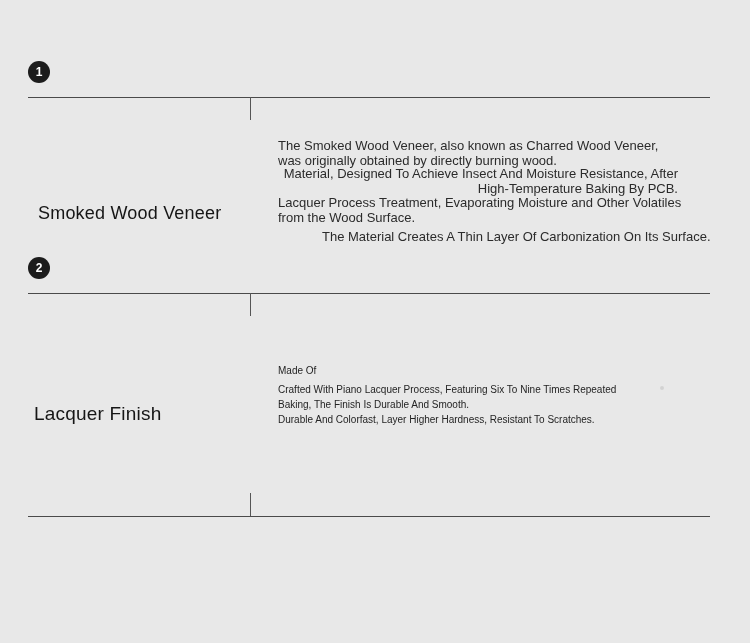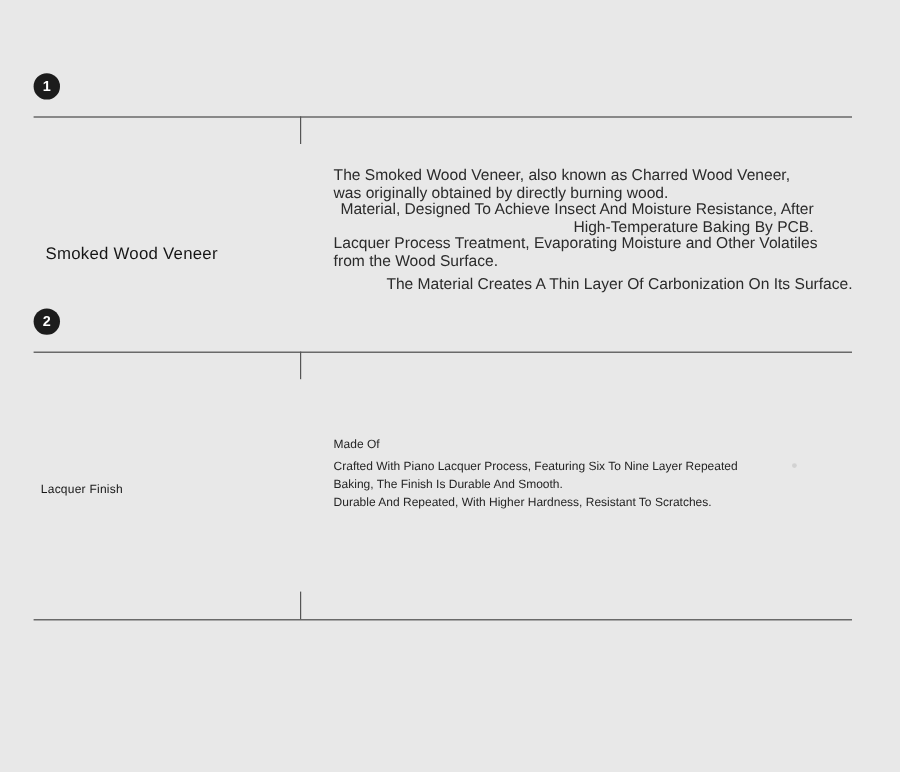--- a/index.html
+++ b/index.html
@@ -52,21 +52,21 @@
 
   .vdivider {
     position: absolute;
     width: 0;
     border-left: 1px solid #555555;
     left: 250px;
   }
 
   .row-title {
     position: absolute;
-    font-size: 14px;
+    font-size: 18px;
     color: #161616;
     letter-spacing: 0.2px;
     white-space: nowrap;
   }
 
   .para {
     position: absolute;
     left: 278px;
     font-size: 13px;
     line-height: 14.5px;
@@ -117,27 +117,27 @@
   </div>
 
   <div class="section" style="top:0;">
 
     <div class="badge" style="left:28px; top:257px;">2</div>
 
     <div class="rule" style="top:293px;"></div>
 
     <div class="vdivider" style="top:293px; height:23px;"></div>
 
-    <div class="row-title" style="left:34px; top:403px; font-size:10px;">Lacquer Finish</div>
+    <div class="row-title" style="left:34px; top:403px; font-size:19px;">Lacquer Finish</div>
 
     <div class="para-lacquer" style="top:363px;">Made Of</div>
 
-    <div class="para-lacquer" style="top:382px; width:370px;">Crafted With Piano Lacquer Process, Featuring Six To Nine Layer Repeated Baking, The Finish Is Durable And Smooth.</div>
+    <div class="para-lacquer" style="top:382px; width:370px;">Crafted With Piano Lacquer Process, Featuring Six To Nine Times Repeated Baking, The Finish Is Durable And Smooth.</div>
 
-    <div class="para-lacquer" style="top:412px; width:320px;">Durable And Repeated, With Higher Hardness, Resistant To Scratches.</div>
+    <div class="para-lacquer" style="top:412px; width:320px;">Durable And Colorfast, Layer Higher Hardness, Resistant To Scratches.</div>
 
     <div class="speck" style="left:660px; top:386px;"></div>
 
     <div class="vdivider" style="top:493px; height:23px;"></div>
 
     <div class="rule" style="top:516px;"></div>
   </div>
 
 </div>
 

